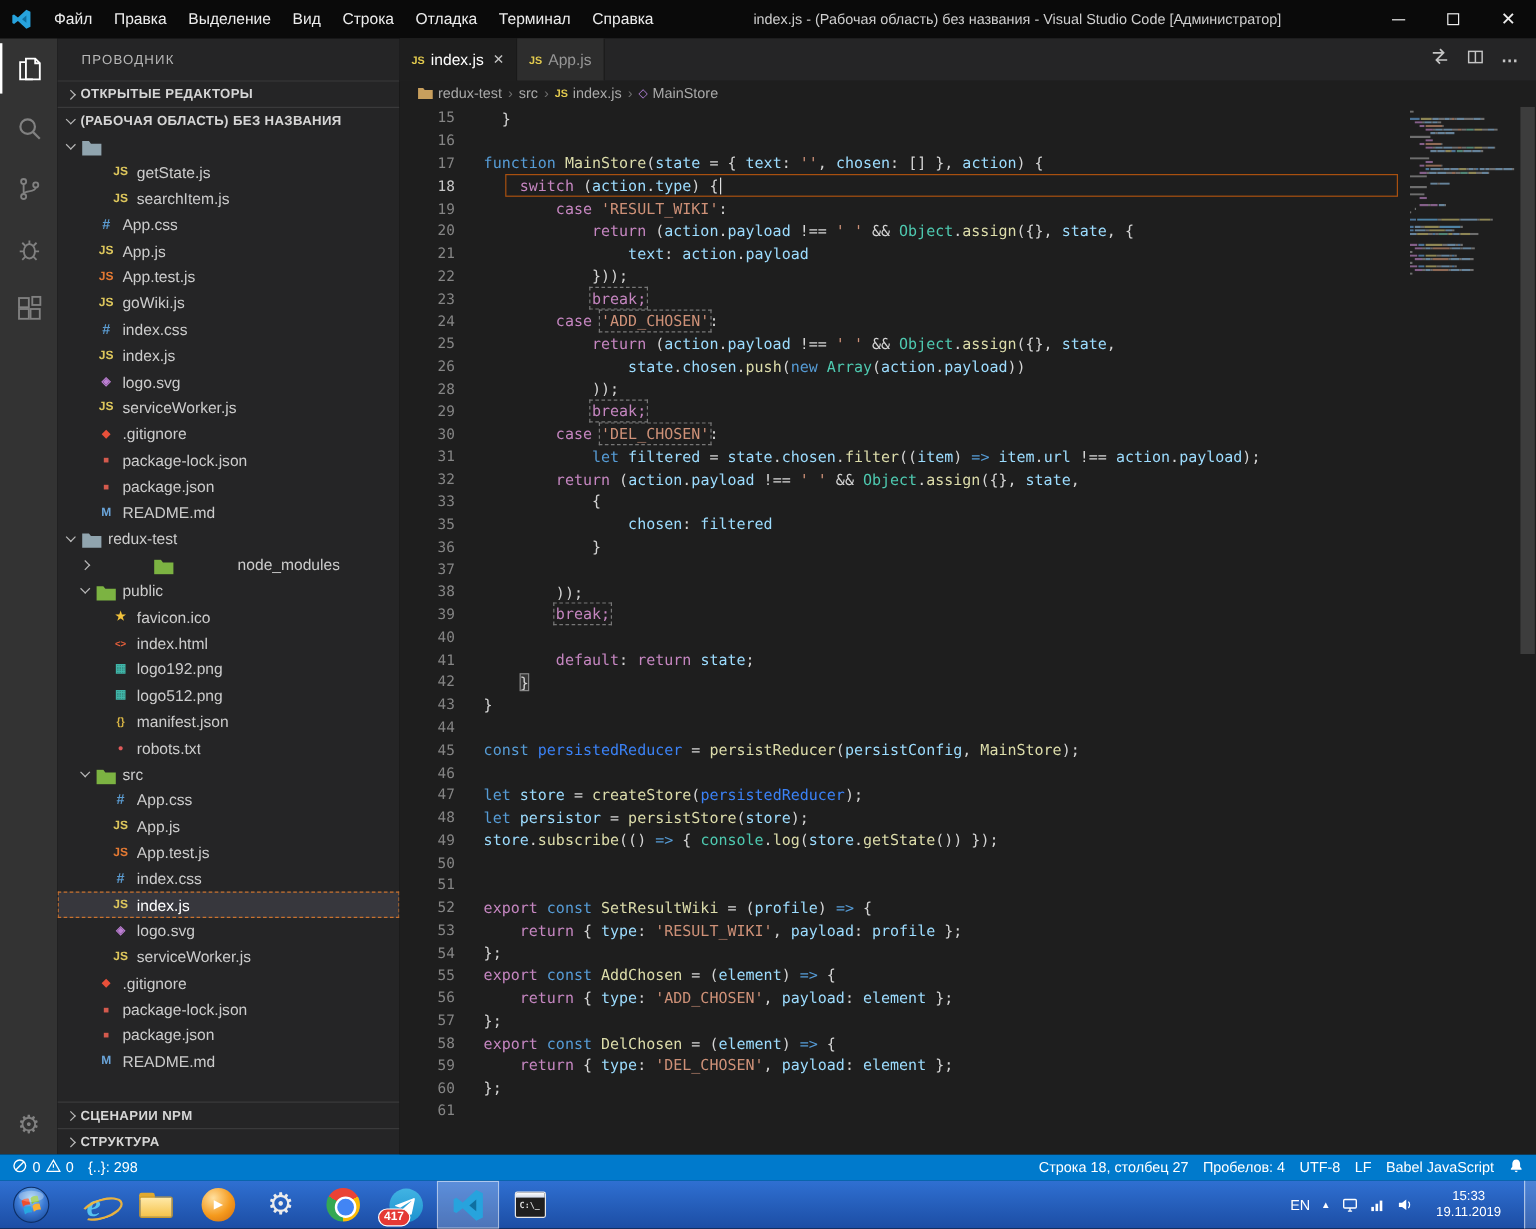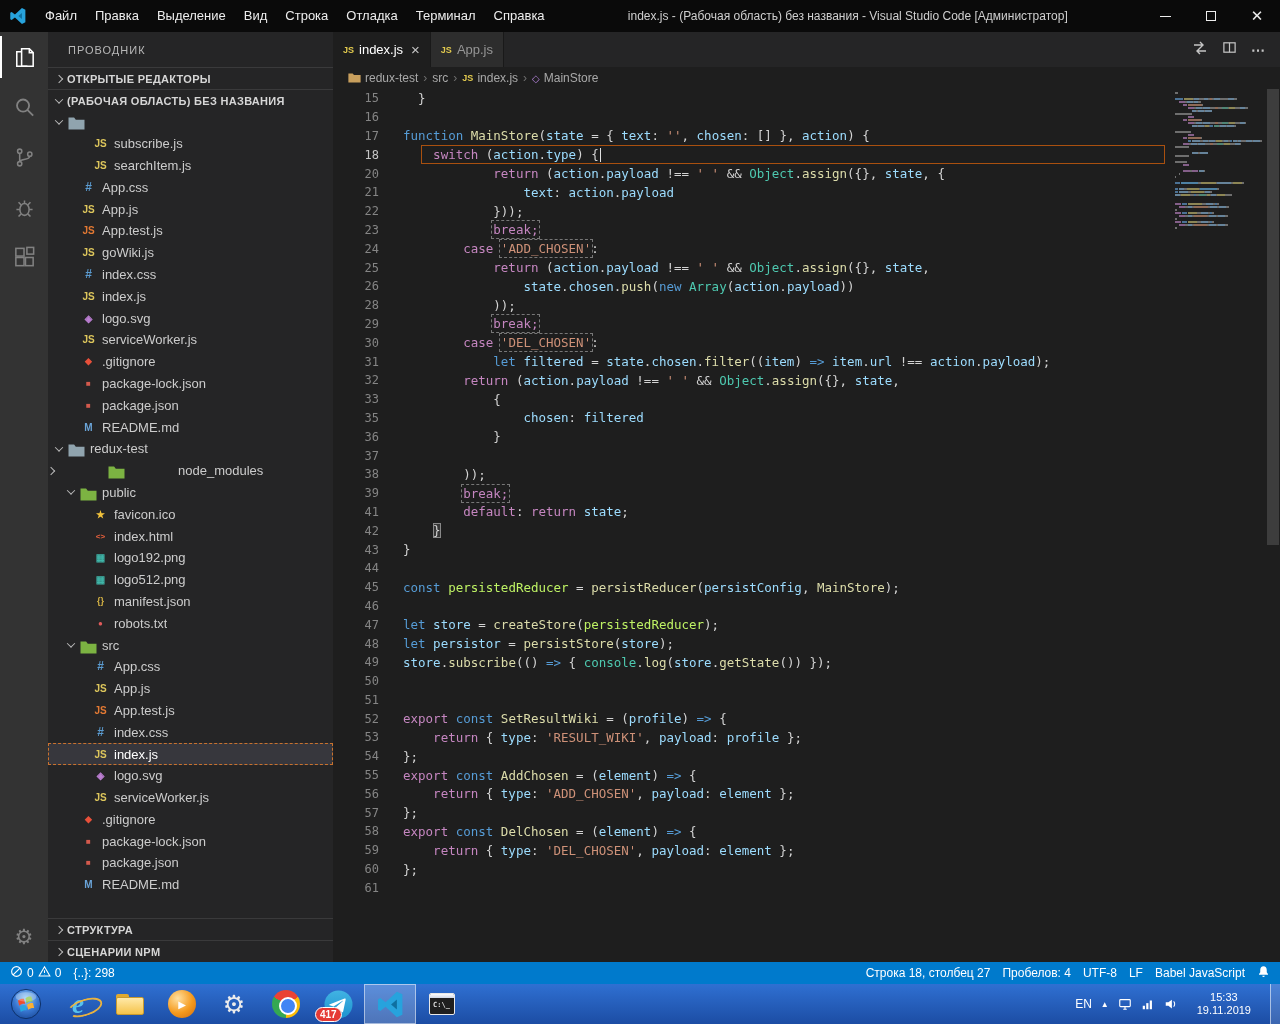--- a/index.html
+++ b/index.html
@@ -57,21 +57,21 @@
   .crumb-sep{color:#6e6e6e;padding:0 5px;font-size:12px}
 
   .code-wrap{flex:1;min-height:0;position:relative;overflow:hidden;font-family:"DejaVu Sans Mono",monospace;font-size:12.5px;background:#1e1e1e}
   .code-lines{position:absolute;top:0;left:0;right:109px;bottom:0;overflow:hidden}
   .crow{height:18.8px;display:flex;align-items:center;position:relative}
   .gut{width:46px;flex:none;text-align:right;color:#858585;font-size:12px;font-family:"DejaVu Sans Mono",monospace}
   .gut-active{color:#c6c6c6}
   .ltxt{padding-left:24px;white-space:pre;color:#d4d4d4}
   .crow.hl::after{content:"";position:absolute;left:88px;right:6px;top:0;bottom:0;border:1px solid #a9500f;pointer-events:none}
   .tk-p{color:#d4d4d4}.tk-b{color:#569cd6}.tk-m{color:#c586c0}.tk-s{color:#ce9178}
-  .tk-f{color:#dcdcaa}.tk-v{color:#9cdcfe}.tk-c{color:#bef264}.tk-t{color:#4ec9b0}
+  .tk-f{color:#dcdcaa}.tk-v{color:#9cdcfe}.tk-c{color:#3b82f6}.tk-t{color:#4ec9b0}
   .dec-dash{outline:1px dashed #777;outline-offset:1px}
   .dec-match{background:rgba(90,90,90,.4);outline:1px solid #888;outline-offset:-1px}
   .caret{display:inline-block;width:1.5px;height:14px;background:#e0e0e0;vertical-align:text-bottom;margin-left:1px}
 
   .minimap{position:absolute;top:0;right:14px;width:95px;bottom:0;padding:3px 4px 0 4px;overflow:hidden}
   .mm-line{height:2px;margin-bottom:1px;display:flex;overflow:hidden}
   .mm-seg{height:2px;flex:none;opacity:.75}
   .vscroll{position:absolute;top:0;right:0;width:14px;bottom:0}
   .vthumb{position:absolute;top:0;left:1px;right:1px;height:456px;background:rgba(121,121,121,.35)}
 
@@ -202,21 +202,21 @@
           <div class="trow" style="padding-left: 8px;">
             <span class="chev down"></span>
             <svg class="fi" width="17" height="13" viewBox="0 0 17 13" style="margin-top:4px">
               <path d="M.5.5h5.6l1.7 2.2h8.7v9.8H.5z" fill="#90a4ae"></path>
             </svg>
             <span class="tlabel"></span>
           </div>
           <div class="trow" style="padding-left: 32px;">
             <span class="chev none"></span>
             <span class="fi" style="color:#ddc65c;font-size:10px">JS</span>
-            <span class="tlabel">subscribe.js</span>
+            <span class="tlabel">getState.js</span>
           </div>
           <div class="trow" style="padding-left: 32px;">
             <span class="chev none"></span>
             <span class="fi" style="color:#ddc65c;font-size:10px">JS</span>
             <span class="tlabel">searchItem.js</span>
           </div>
           <div class="trow" style="padding-left: 20px;">
             <span class="chev none"></span>
             <span class="fi" style="color:#5b9bd0;font-size:12px">#</span>
             <span class="tlabel">App.css</span>
@@ -276,21 +276,21 @@
             <span class="fi" style="color:#6aa4d8;font-size:10px">M</span>
             <span class="tlabel">README.md</span>
           </div>
           <div class="trow" style="padding-left: 8px;">
             <span class="chev down"></span>
             <svg class="fi" width="17" height="13" viewBox="0 0 17 13" style="margin-top:4px">
               <path d="M.5.5h5.6l1.7 2.2h8.7v9.8H.5z" fill="#90a4ae"></path>
             </svg>
             <span class="tlabel">redux-test</span>
           </div>
-          <div class="trow" style=" gap: 48px;">
+          <div class="trow" style="padding-left: 20px; gap: 48px;">
             <span class="chev right"></span>
             <svg class="fi" width="17" height="13" viewBox="0 0 17 13" style="margin-top:4px">
               <path d="M.5.5h5.6l1.7 2.2h8.7v9.8H.5z" fill="#7cb342"></path>
             </svg>
             <span class="tlabel">node_modules</span>
           </div>
           <div class="trow" style="padding-left: 20px;">
             <span class="chev down"></span>
             <svg class="fi" width="17" height="13" viewBox="0 0 17 13" style="margin-top:4px">
               <path d="M.5.5h5.6l1.7 2.2h8.7v9.8H.5z" fill="#7cb342"></path>
@@ -385,25 +385,25 @@
             <span class="tlabel">package.json</span>
           </div>
           <div class="trow" style="padding-left: 20px;">
             <span class="chev none"></span>
             <span class="fi" style="color:#6aa4d8;font-size:10px">M</span>
             <span class="tlabel">README.md</span>
           </div>
         </div>
       <div class="sb-section">
         <span class="chev right"></span>
-        <span>СТРУКТУРА</span>
+        <span>СЦЕНАРИИ NPM</span>
       </div>
       <div class="sb-section">
         <span class="chev right"></span>
-        <span>СЦЕНАРИИ NPM</span>
+        <span>СТРУКТУРА</span>
       </div>
     </div>
 
     <div class="editor">
       <div class="tabbar">
         <div class="tabs">
             <div class="tab active">
               <span class="jsbadge">JS</span>
               <span>index.js</span>
               <span class="tab-close">×</span>
@@ -458,20 +458,24 @@
             </div>
             <div class="crow">
               <div class="gut">17</div>
               <div class="ltxt"><span class="tk-b">function</span><span class="tk-p"> </span><span class="tk-f">MainStore</span><span class="tk-p">(</span><span class="tk-v">state</span><span class="tk-p"> = { </span><span class="tk-v">text</span><span class="tk-p">: </span><span class="tk-s">''</span><span class="tk-p">, </span><span class="tk-v">chosen</span><span class="tk-p">: [] }, </span><span class="tk-v">action</span><span class="tk-p">) {</span></div>
             </div>
             <div class="crow hl">
               <div class="gut gut-active">18</div>
               <div class="ltxt"><span class="tk-p">    </span><span class="tk-m">switch</span><span class="tk-p"> (</span><span class="tk-v">action</span><span class="tk-p">.</span><span class="tk-v">type</span><span class="tk-p">) {</span><span class="caret"></span></div>
             </div>
             <div class="crow">
+              <div class="gut">19</div>
+              <div class="ltxt"><span class="tk-p">        </span><span class="tk-m">case</span><span class="tk-p"> </span><span class="tk-s">'RESULT_WIKI'</span><span class="tk-p">:</span></div>
+            </div>
+            <div class="crow">
               <div class="gut">20</div>
               <div class="ltxt"><span class="tk-p">            </span><span class="tk-m">return</span><span class="tk-p"> (</span><span class="tk-v">action</span><span class="tk-p">.</span><span class="tk-v">payload</span><span class="tk-p"> !== </span><span class="tk-s">' '</span><span class="tk-p"> &amp;&amp; </span><span class="tk-t">Object</span><span class="tk-p">.</span><span class="tk-f">assign</span><span class="tk-p">({}, </span><span class="tk-v">state</span><span class="tk-p">, {</span></div>
             </div>
             <div class="crow">
               <div class="gut">21</div>
               <div class="ltxt"><span class="tk-p">                </span><span class="tk-v">text</span><span class="tk-p">: </span><span class="tk-v">action</span><span class="tk-p">.</span><span class="tk-v">payload</span></div>
             </div>
             <div class="crow">
               <div class="gut">22</div>
               <div class="ltxt"><span class="tk-p">            }));</span></div>
@@ -528,20 +532,24 @@
               <div class="gut">37</div>
               <div class="ltxt"></div>
             </div>
             <div class="crow">
               <div class="gut">38</div>
               <div class="ltxt"><span class="tk-p">        ));</span></div>
             </div>
             <div class="crow">
               <div class="gut">39</div>
               <div class="ltxt"><span class="tk-p">        </span><span class="tk-m dec-dash">break;</span></div>
+            </div>
+            <div class="crow">
+              <div class="gut">40</div>
+              <div class="ltxt"></div>
             </div>
             <div class="crow">
               <div class="gut">41</div>
               <div class="ltxt"><span class="tk-p">        </span><span class="tk-m">default</span><span class="tk-p">: </span><span class="tk-m">return</span><span class="tk-p"> </span><span class="tk-v">state</span><span class="tk-p">;</span></div>
             </div>
             <div class="crow">
               <div class="gut">42</div>
               <div class="ltxt"><span class="tk-p">    </span><span class="tk-p dec-match">}</span></div>
             </div>
             <div class="crow">

